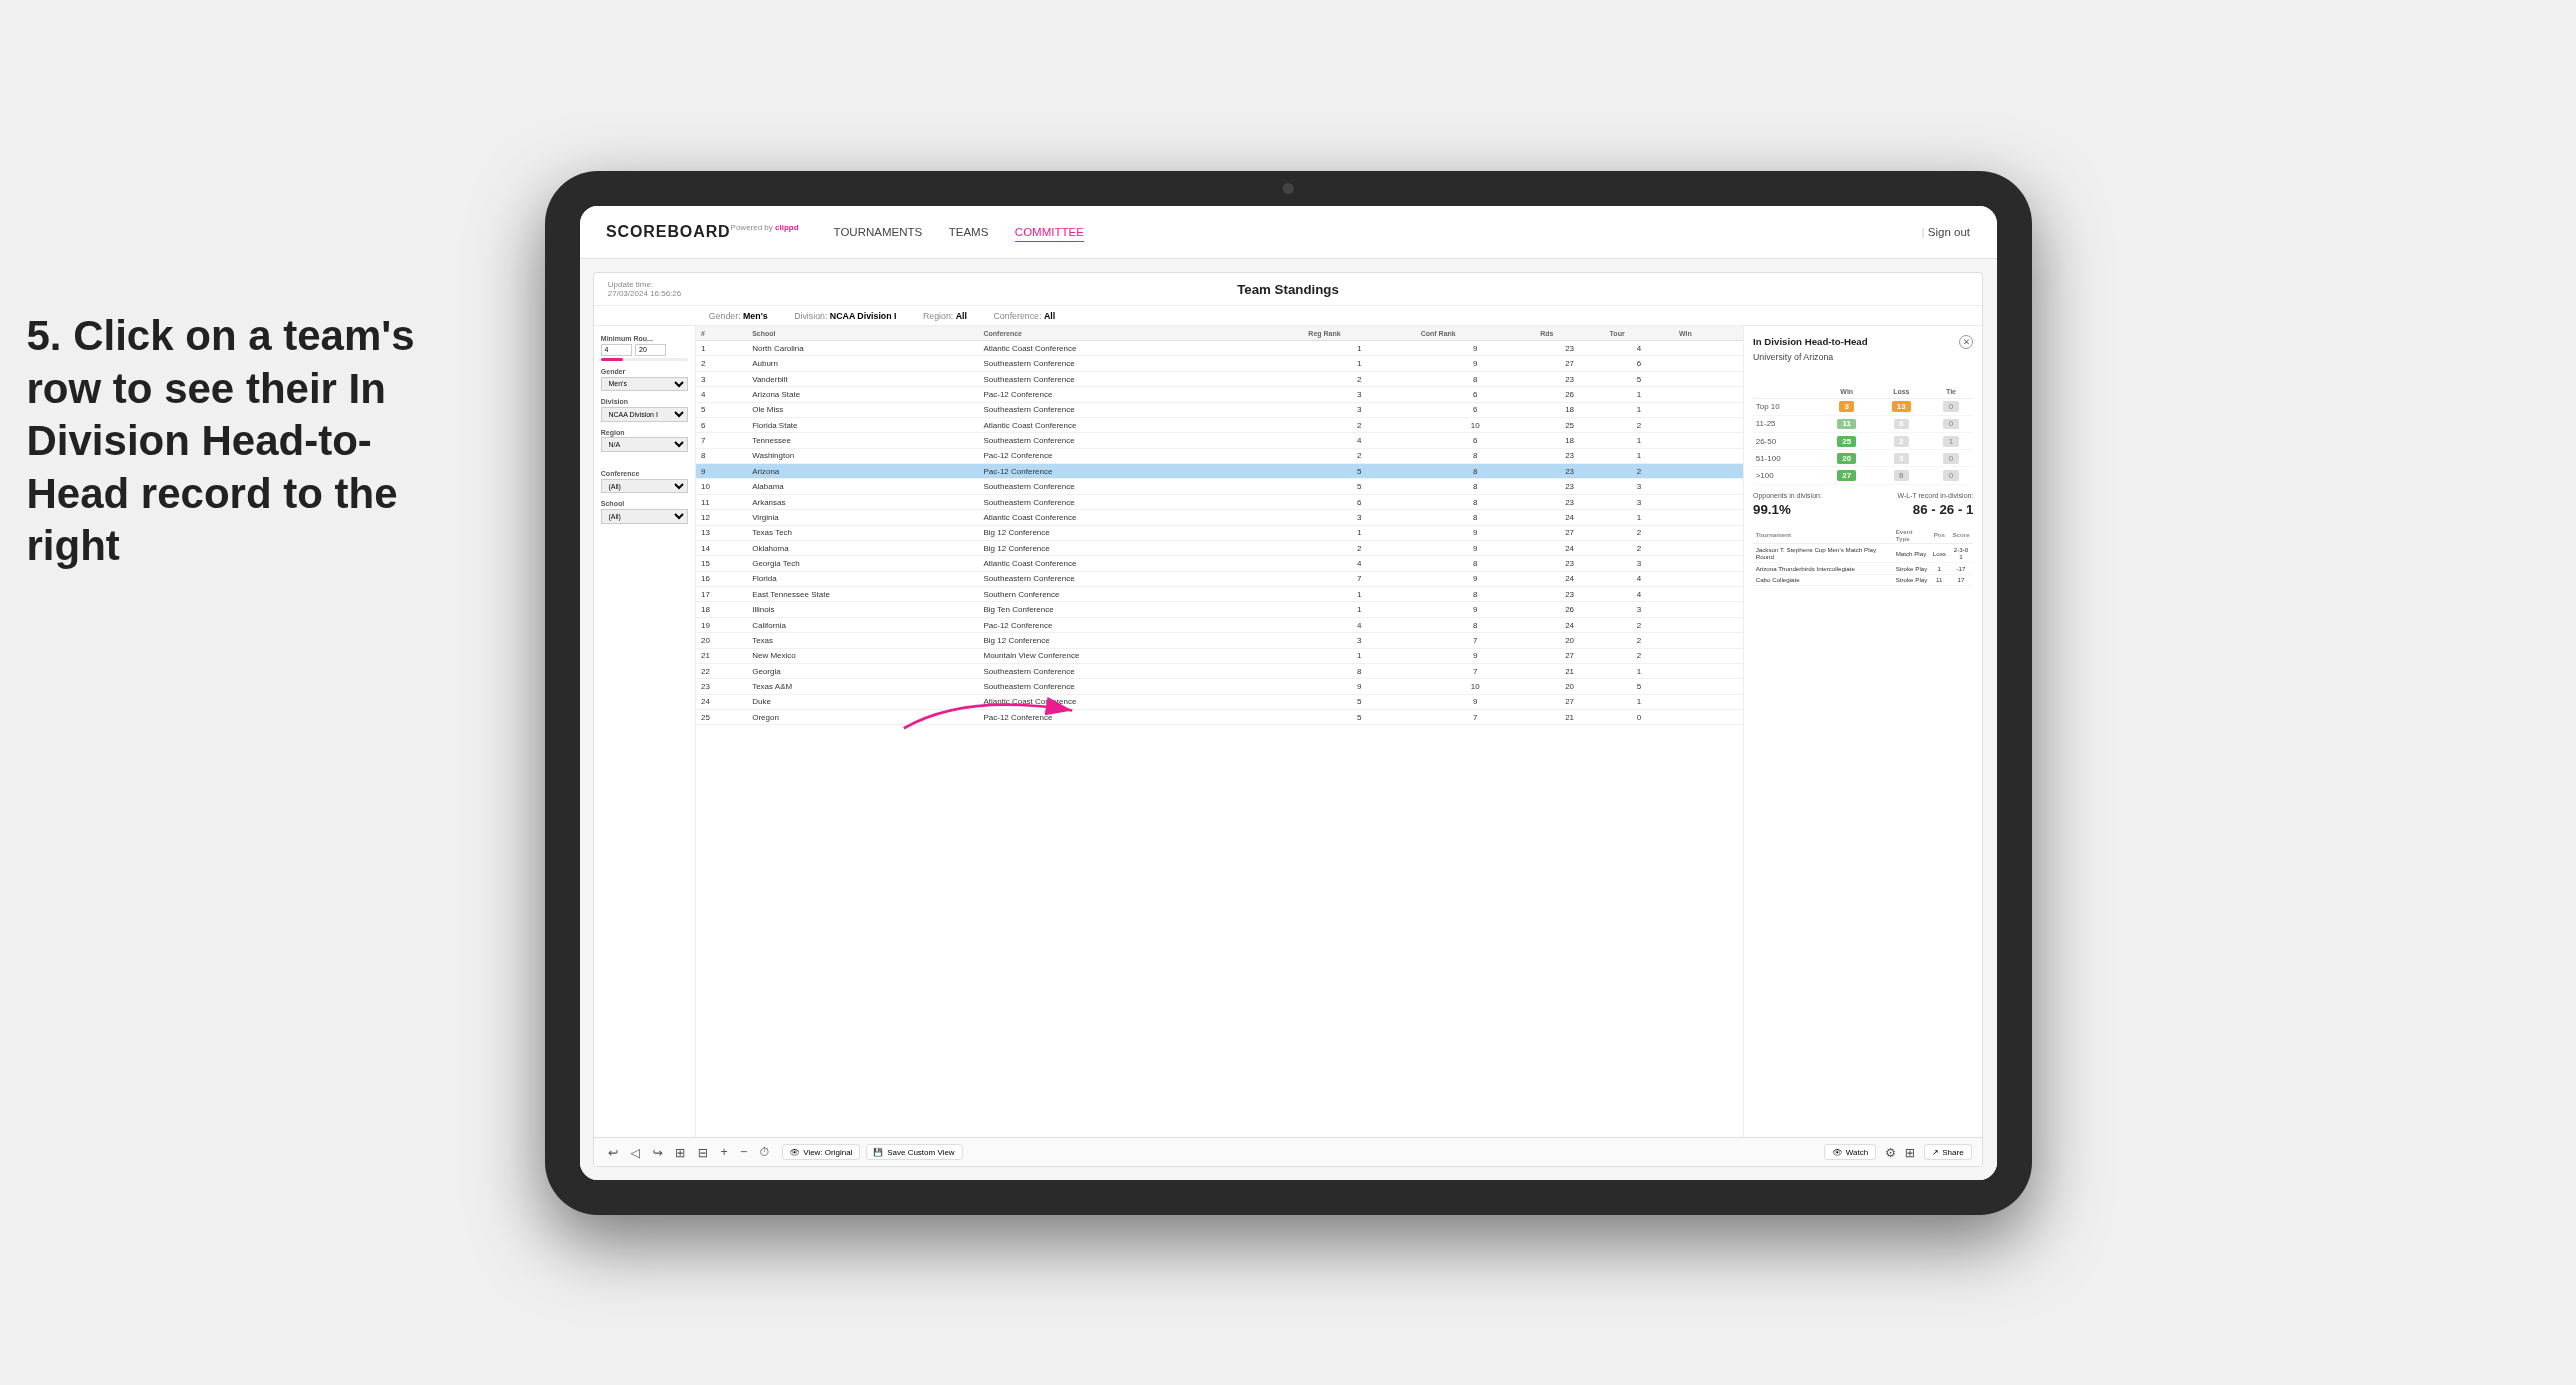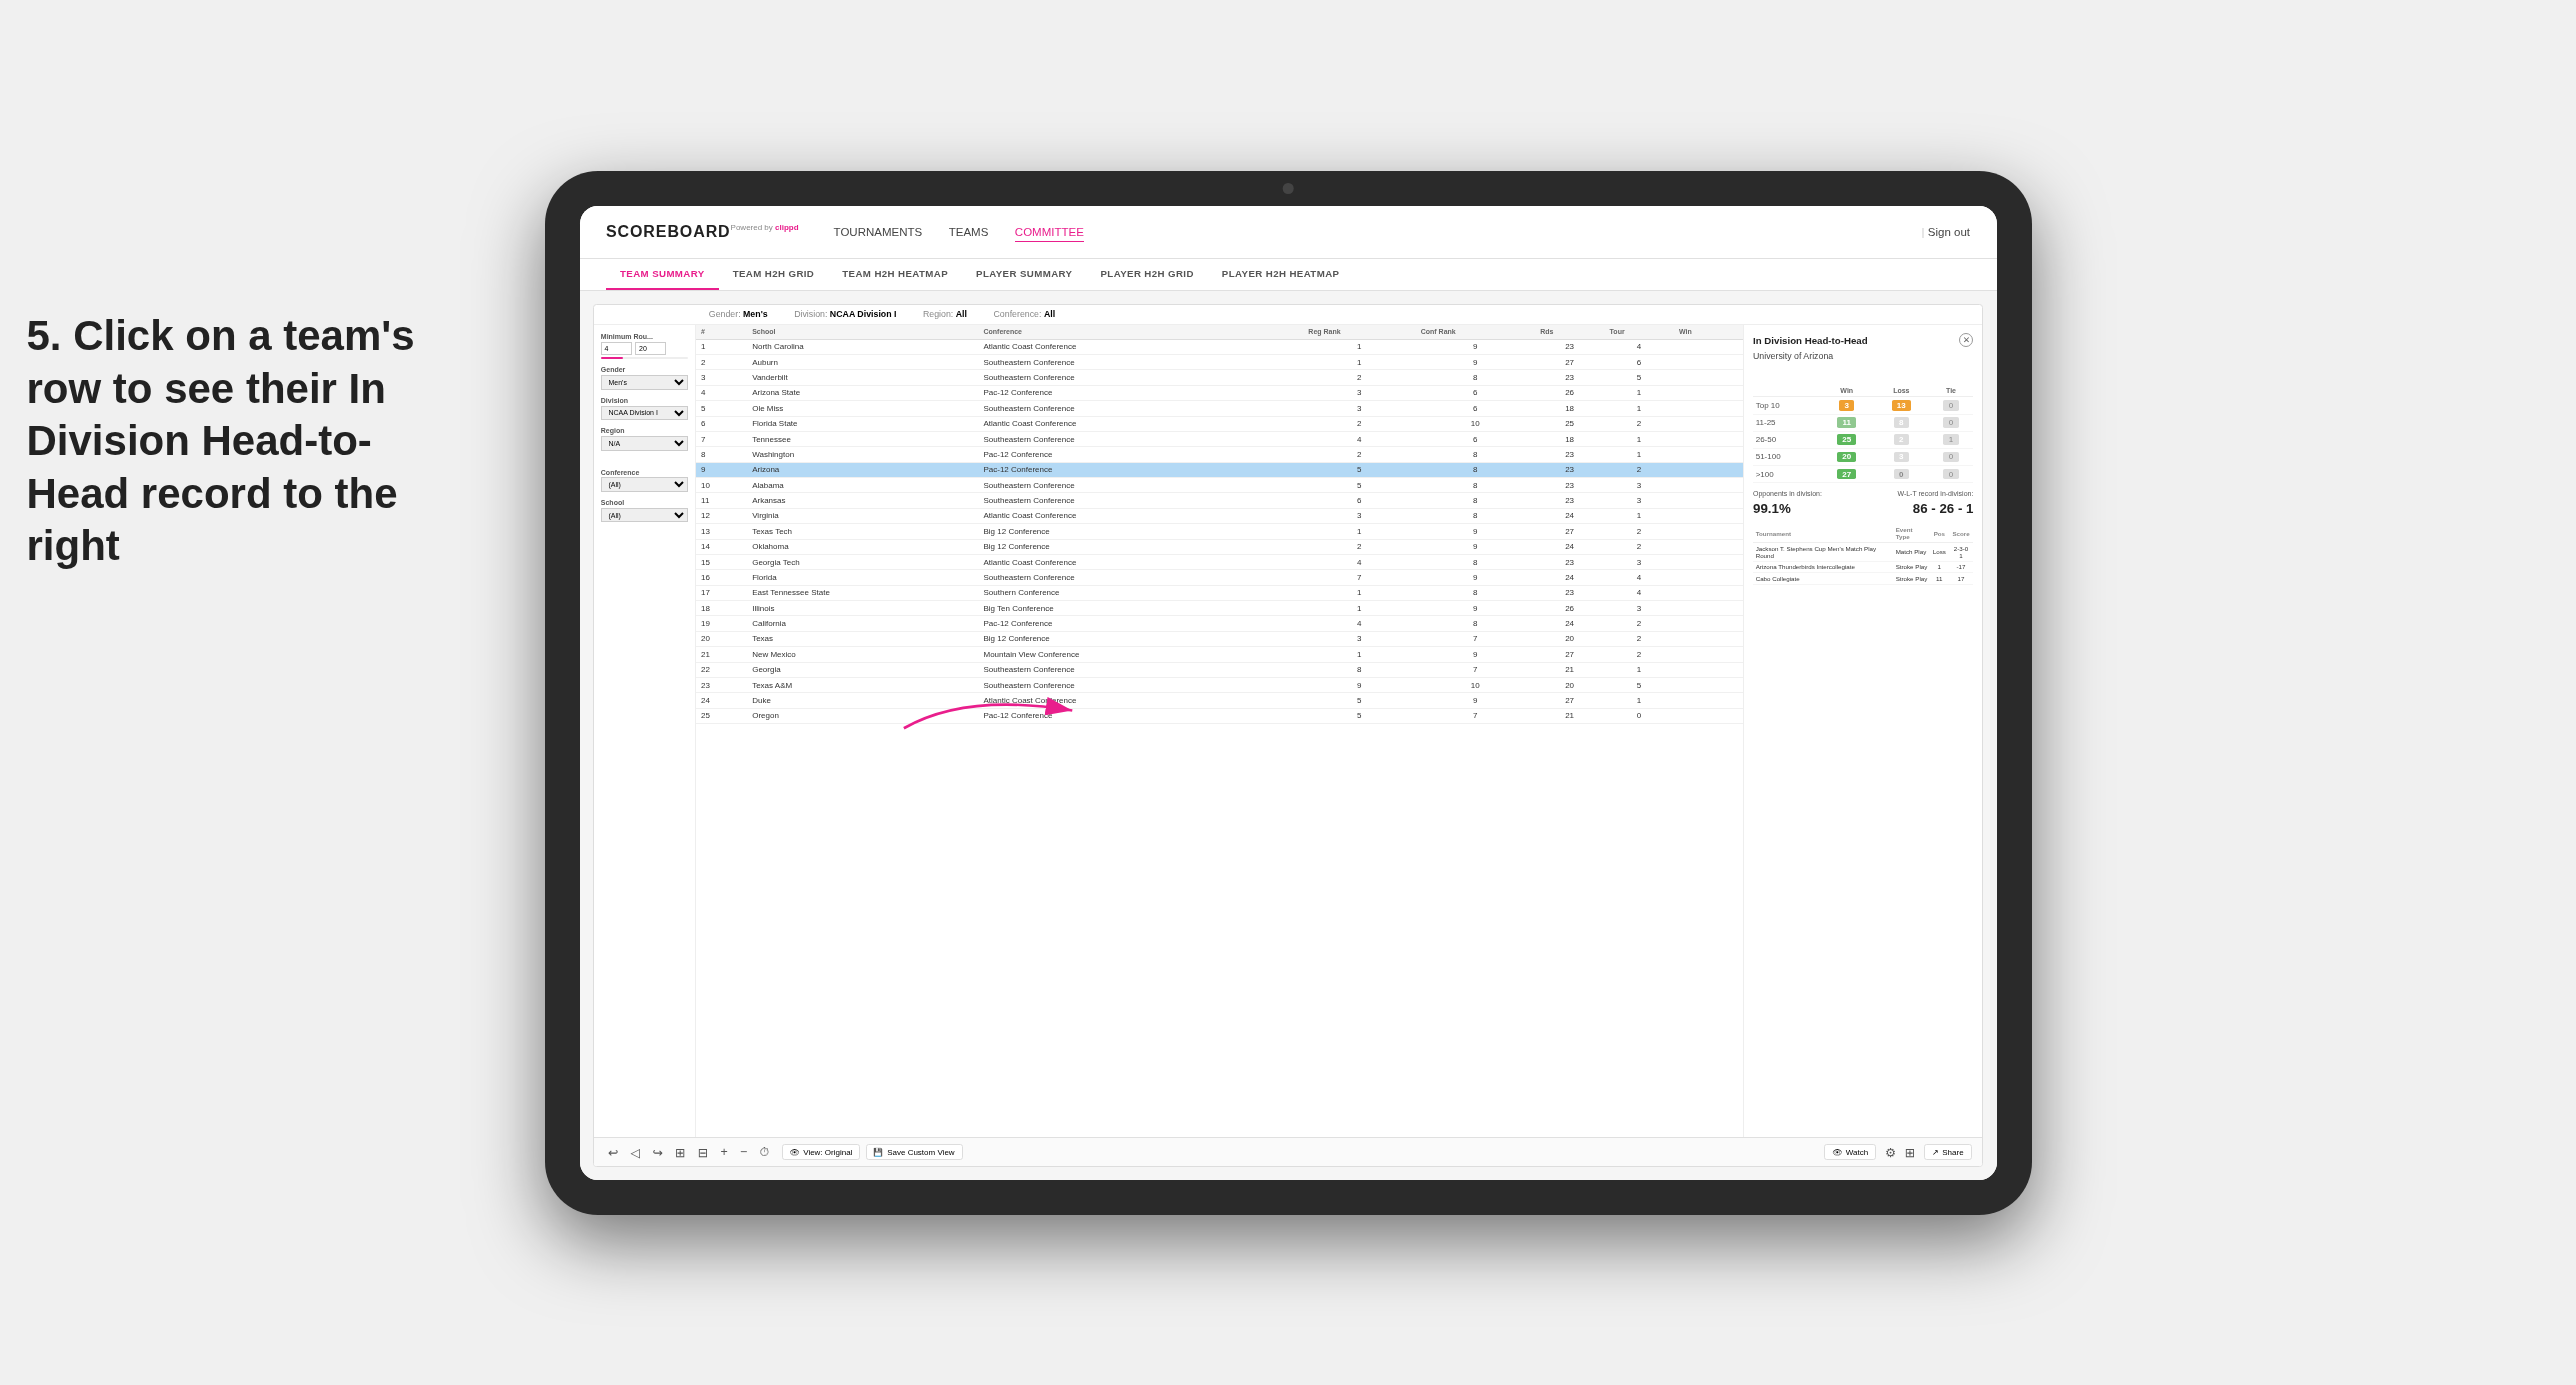--- a/index.html
+++ b/index.html
@@ -229,33 +229,35 @@
             </span>
           </div>
           <div class="top-nav-links">
             <a class="top-nav-link">TOURNAMENTS</a>
             <a class="top-nav-link">TEAMS</a>
             <a class="top-nav-link active">COMMITTEE</a>
           </div>
           <span class="sign-out">Sign out</span>
         </div>
 
-        <div class="sub-nav">
-          <span class="sub-nav-link active">TEAM SUMMARY</span>
-          <span class="sub-nav-link">TEAM H2H GRID</span>
-          <span class="sub-nav-link">TEAM H2H HEATMAP</span>
-          <span class="sub-nav-link">PLAYER SUMMARY</span>
-          <span class="sub-nav-link">PLAYER H2H GRID</span>
-          <span class="sub-nav-link">PLAYER H2H HEATMAP</span>
-        </div>
 
         <div class="main-content" style="padding:13.3px; gap:8.8px; position:relative;">
 
           <div style="background:#fff; border:0.9px solid #ddd; border-radius:3.5px; flex:1; display:flex; flex-direction:column; overflow:hidden;">
 
+            <div style="display:flex; align-items:center; padding:7px 14px; border-bottom:0.9px solid #eee;">
+              <div style="flex:1;">
+                <div style="font-size:8px; color:#888;">Update time:</div>
+                <div style="font-size:8px; color:#888;">27/03/2024 16:56:26</div>
+              </div>
+              <div style="flex:3; text-align:center;">
+                <h2 style="font-size:13.3px; font-weight:bold; color:#222;">Team Standings</h2>
+              </div>
+              <div style="flex:1;"></div>
+            </div>
 
             <div style="display:flex; align-items:center; padding:4.4px 106px 4.4px 115px; border-bottom:0.9px solid #eee; font-size:8.8px; gap:26.5px;">
               <span>
                 <span style="color:#888;">Gender:</span>
                 <strong>Men's</strong>
               </span>
               <span>
                 <span style="color:#888;">Division:</span>
                 <strong>NCAA Division I</strong>
               </span>

